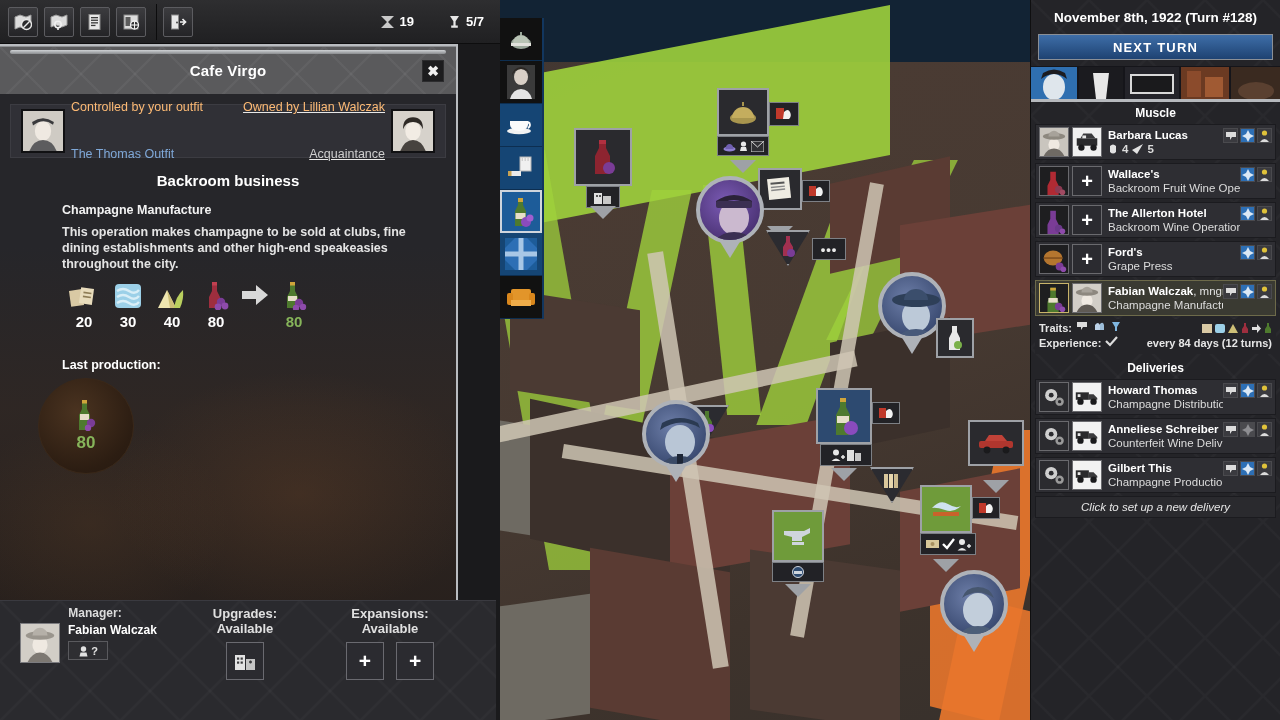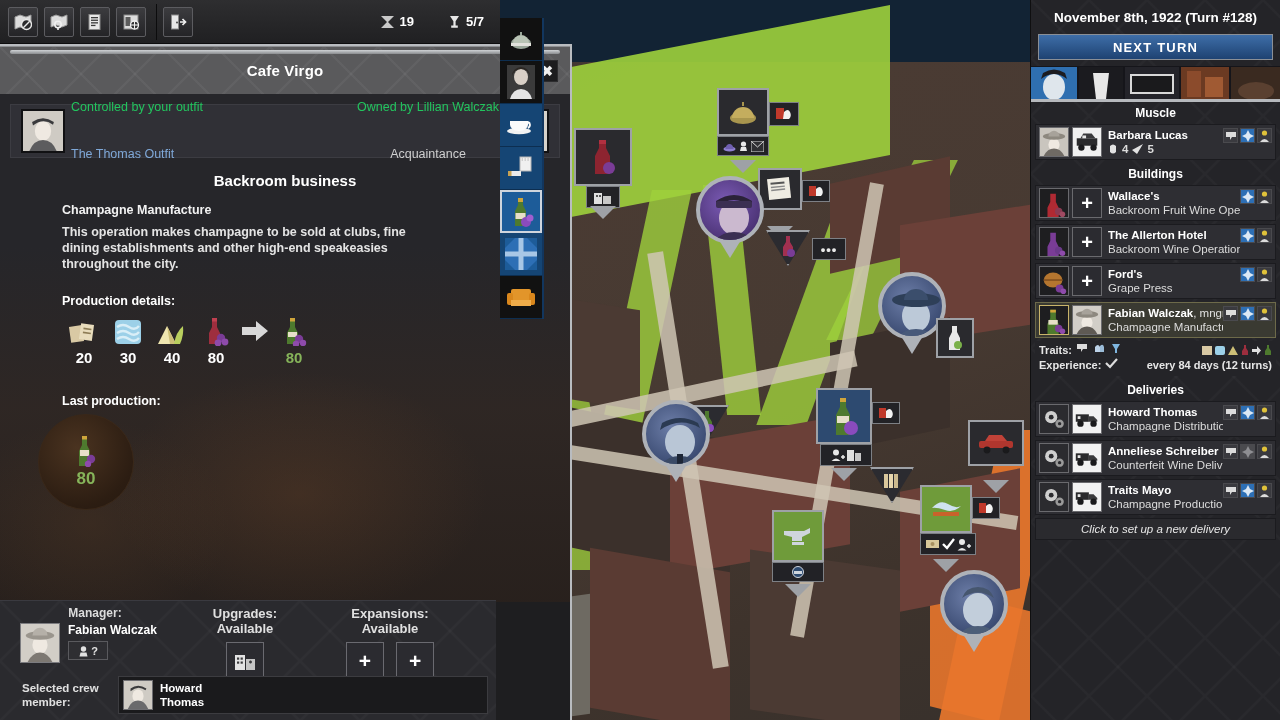--- a/index.html
+++ b/index.html
@@ -37,21 +37,21 @@
     padding-right: 30px;
   }
   .stat { display: flex; align-items: center; gap: 5px; white-space: nowrap; }
   .stat .sicon { display: inline-flex; }
   .money { font-size: 14px; }
   .money-delta { color: #7bbf4a; font-size: 10.5px; font-weight: bold; }
   .money-delta .lbl { color: #ffffff; }
 
   
   #panel {
-    position: absolute; left: 0; top: 44px; width: 572px; height: 676px;
+    position: absolute; left: 0; top: 44px; width: 458px; height: 676px;
     background: #1e1e20;
     border: 2px solid #b9bcc0;
     border-left: none; border-bottom: none;
   }
   #panel-head {
     position: relative; height: 48px;
     background: #5a5a5c;
     background-image:
       linear-gradient(135deg, transparent 48%, rgba(255,255,255,.045) 49%, rgba(255,255,255,.045) 51%, transparent 52%),
       linear-gradient(45deg, transparent 48%, rgba(255,255,255,.045) 49%, rgba(255,255,255,.045) 51%, transparent 52%);
@@ -94,23 +94,23 @@
     display: flex; align-items: center; justify-content: space-between;
     padding: 0 4px;
   }
   .portrait {
     width: 44px; height: 44px; margin: 0 6px;
     border: 2px solid #111113;
     background: #d9d9d9; flex: none;
     position: relative; overflow: hidden;
   }
   .owner-txt { font-size: 12.5px; line-height: 17px; }
-  .owner-txt .l1 { color: #22c55e; }
+  .owner-txt .l1 { color: #fdba74; }
   .owner-txt .l2 { color: #7fa8d8; margin-top: 30px; }
-  .owner-right { text-align: center; }
+  .owner-right { text-align: right; text-decoration: underline; }
   .owner-right .l2 { color: #cfcfcf; }
 
   #backroom-title {
     text-align: center; font-size: 15px; font-weight: bold;
     color: #ffffff; margin-top: 14px;
   }
   #biz-name { margin: 14px 0 0 62px; font-size: 12.5px; font-weight: bold; color: #f2f2f2; }
   #biz-desc {
     margin: 7px 0 0 62px; width: 372px;
     font-size: 12.5px; font-weight: bold; line-height: 16px; color: #e4e4e4;
@@ -780,21 +780,20 @@
               <path d="M8 44 q5 -12 14 -12 t14 12" fill="#47433f"></path>
             </svg>
           </div>
         </div>
       </div>
 
       <div id="backroom-title">Backroom business</div>
       <div id="biz-name">Champagne Manufacture</div>
       <div id="biz-desc">This operation makes champagne to be sold at clubs, fine dining establishments and other high-end speakeasies throughout the city.</div>
 
-      <div id="prod-label">Production details:</div>
       <div id="prod-row">
 
         <div class="ing">
           <div class="glyph">
             <svg width="32" height="26" viewBox="0 0 32 26">
                 <rect x="2" y="6" width="13" height="16" fill="#d9c9a4" transform="rotate(-8 8 14)"></rect>
                 <rect x="12" y="4" width="13" height="16" fill="#e8dcbc" transform="rotate(8 18 12)"></rect>
                 <rect x="15" y="8" width="8" height="1.6" fill="#8d7c55" transform="rotate(8 18 12)"></rect>
                 <rect x="15" y="12" width="8" height="1.6" fill="#8d7c55" transform="rotate(8 18 12)"></rect>
               </svg>
@@ -919,40 +918,20 @@
         <div class="foot-col" id="exp-col">
           <div class="cap">Expansions:</div>
           <div class="cap">Available</div>
           <div>
             <div class="sqbtn">+</div>
             <div class="sqbtn">+</div>
           </div>
         </div>
       </div>
 
-      <div id="crew-row">
-        <div id="crew-label">
-          <div>Selected crew</div>
-          <div>member:</div>
-        </div>
-        <div id="crew-box">
-          <div id="crew-face">
-            <svg class="face" viewBox="0 0 30 30">
-              <rect width="30" height="30" fill="#cfcbc4"></rect>
-              <ellipse cx="15" cy="16" rx="6" ry="7" fill="#efe9e1"></ellipse>
-              <path d="M7 11 q8 -7 16 -1 l1 -2 q-9 -6 -17 0 z" fill="#3a3a3c"></path>
-              <path d="M4 30 q4 -9 11 -9 t11 9" fill="#6a6a6c"></path>
-            </svg>
-          </div>
-          <div id="crew-name">
-            <div>Howard</div>
-            <div>Thomas</div>
-          </div>
-        </div>
-      </div>
     </div>
   </div>
 
   <div id="side">
     <div id="date-line">November 8th, 1922  (Turn #128)</div>
     <div id="next-turn">NEXT TURN</div>
 
     <div id="thumbstrip">
       <div class="thumb" style="width:46px;">
         <svg width="46" height="32" viewBox="0 0 46 32">
@@ -1035,21 +1014,20 @@
         </div>
         <div class="act yellow">
           <svg width="11" height="12" viewBox="0 0 11 12">
               <circle cx="5.5" cy="3" r="2.6" fill="#e0c23a"></circle>
               <path d="M1 12 q4.5 -6 9 0 z" fill="#dcdcdc"></path>
             </svg>
         </div>
       </div>
     </div>
 
-    <div class="sec-head">Buildings</div>
 
     <div class="row">
       <div class="ic32">
         <svg class="face" viewBox="0 0 30 30">
             <rect width="30" height="30" fill="#1e1e20"></rect>
             <path d="M11 5 h6 v9 l3 6 v10 h-12 v-10 l3 -6 z" fill="#b02a33"></path>
             <circle cx="20" cy="24" r="4" fill="#8b3a52"></circle>
             <circle cx="24" cy="27" r="3" fill="#a04a62"></circle>
           </svg>
       </div>
@@ -1323,21 +1301,21 @@
         <svg class="face" viewBox="0 0 30 30">
             <rect width="30" height="30" fill="#f2f2f2"></rect>
             <rect x="3" y="10" width="14" height="8" fill="#2a2a2c"></rect>
             <path d="M17 12 h5 l4 4 v2 h-9 z" fill="#3a3a3c"></path>
             <rect x="5" y="12" width="3" height="3" fill="#e8e8e8"></rect>
             <circle cx="8" cy="20" r="3.4" fill="#1a1a1c"></circle>
             <circle cx="22" cy="20" r="3.4" fill="#1a1a1c"></circle>
           </svg>
       </div>
       <div class="row-txt">
-        <div class="row-n">Traits Mayo</div>
+        <div class="row-n">Gilbert This</div>
         <div class="row-s">Champagne Production</div>
       </div>
       <div class="actions">
         <div class="act">
           <svg width="12" height="10" viewBox="0 0 12 10">
               <path d="M1 1 h10 v5 h-4 l-2 3 v-3 h-4 z" fill="#dcdcdc"></path>
             </svg>
         </div>
         <div class="act blue">
           <svg width="12" height="12" viewBox="0 0 12 12">

